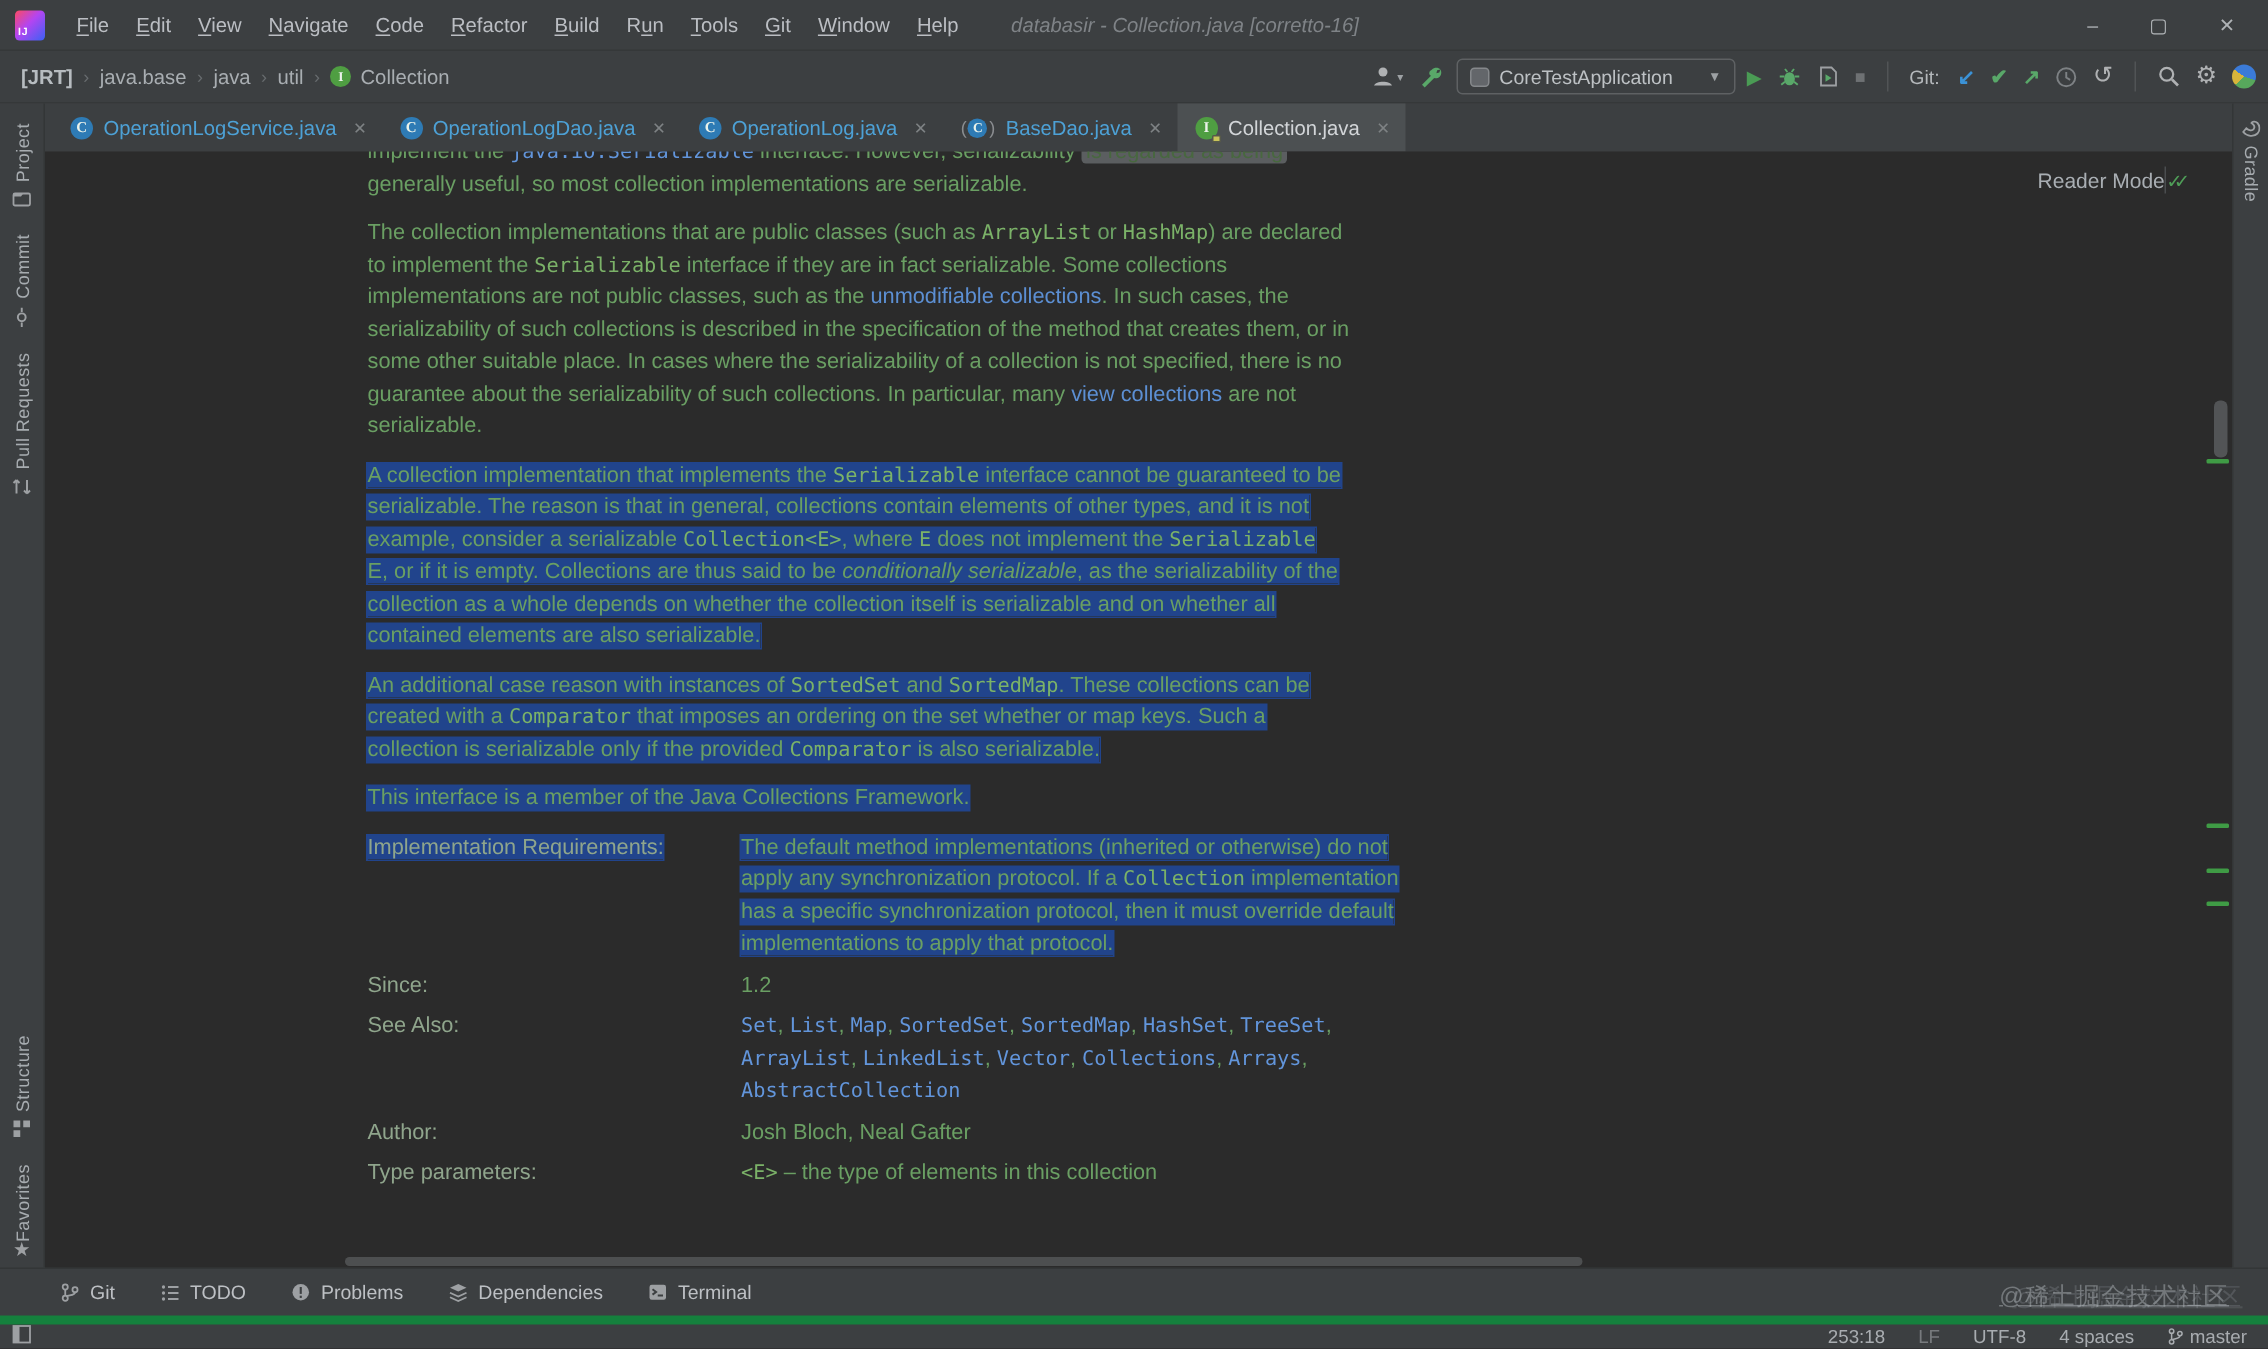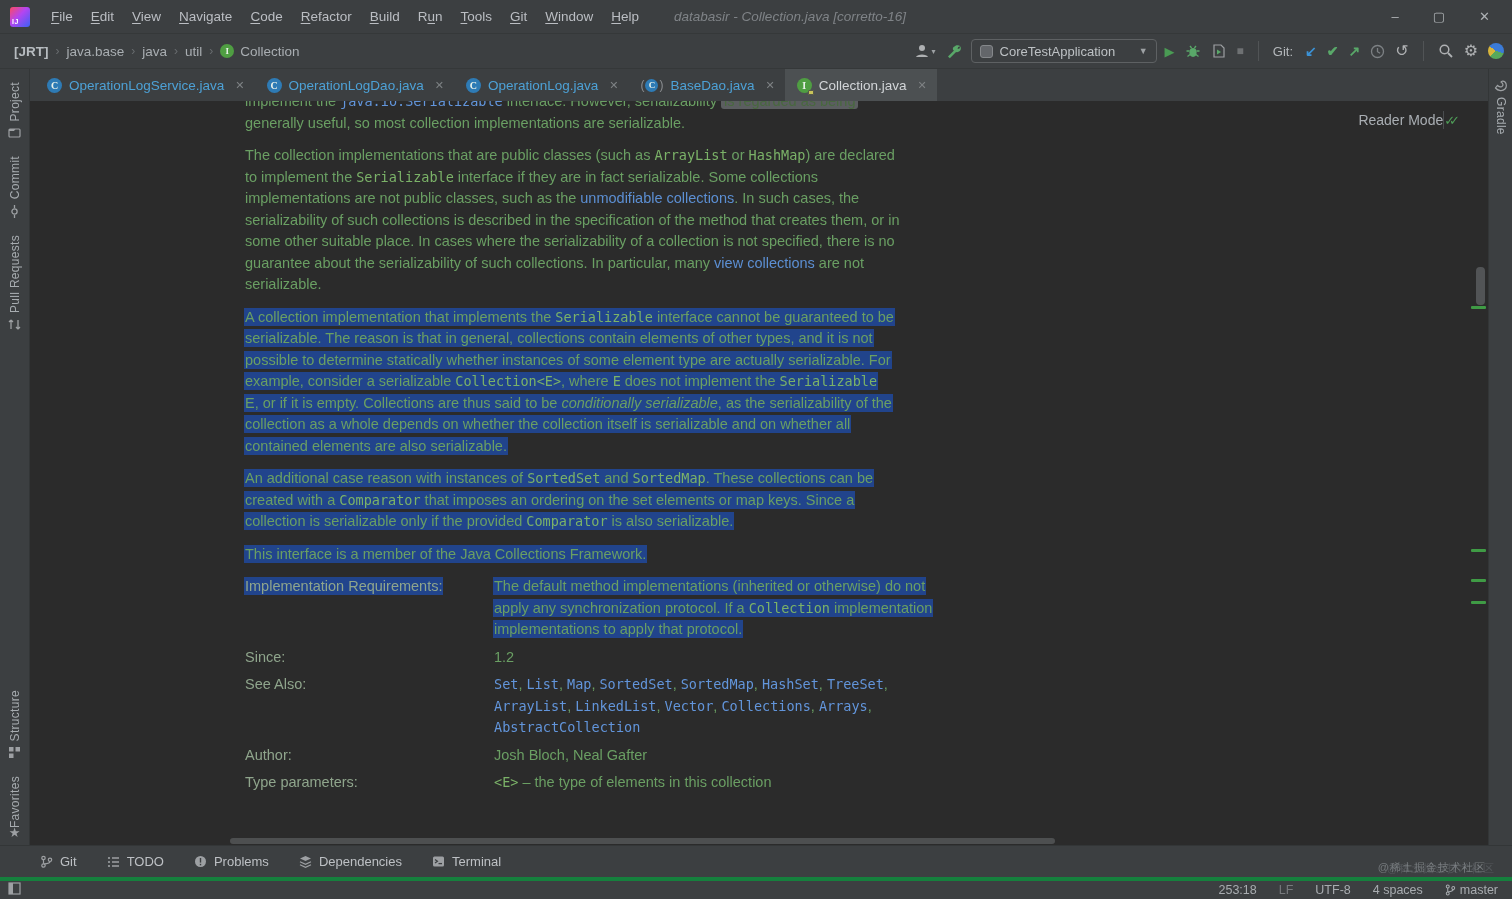--- a/index.html
+++ b/index.html
@@ -89,28 +89,28 @@
   .reader-badge .rm-sep { width:1px; height:18px; background:#4A4D4F; }
   .reader-badge .rm-check { color:#4F9E58; font-size:13px; letter-spacing:-6px; }
   .vthumb { position:absolute; right:3px; top:166px; width:9px; height:38px; background:#595C5E; border-radius:4px; opacity:.85; }
   .emark { position:absolute; right:2px; width:15px; height:3px; background:#3F9B45; border-radius:1px; }
   .hscroll { position:absolute; left:200px; bottom:1px; width:825px; height:6px; background:#595C5E; border-radius:3px; opacity:.75; }
 
   
   .bottombar { height:32px; background:#3C3F41; border-top:1px solid #333637; display:flex; align-items:center; padding-left:40px; gap:30px; flex:0 0 auto; }
   .btool { display:flex; align-items:center; gap:7px; color:#BDC0C4; font-size:13px; cursor:default; }
   .btool .sicon { line-height:0; }
-  .statusbar { height:22px; background:#3C3F41; border-top:4px solid #15803d; display:flex; align-items:center; padding:0 14px 0 8px; color:#A8ACB0; font-size:12.5px; flex:0 0 auto; }
+  .statusbar { height:22px; background:#3C3F41; border-top:6px solid #15803d; display:flex; align-items:center; padding:0 14px 0 8px; color:#A8ACB0; font-size:12.5px; flex:0 0 auto; }
   .sb-left { display:flex; align-items:center; }
   .sb-right { margin-left:auto; display:flex; align-items:center; gap:22px; }
   .sb-item { white-space:nowrap; }
   .sb-item.dim { color:#777A7D; }
   .sb-branch { display:flex; align-items:center; gap:4px; }
-  .watermark { position:absolute; right:26px; bottom:24px; font-size:11px; color:rgba(170,175,180,.50);
-    text-shadow:9px 1px 0 rgba(170,175,180,.22); letter-spacing:1px; pointer-events:none; }
+  .watermark { position:absolute; right:26px; bottom:24px; font-size:16px; color:rgba(170,175,180,.50);
+    text-shadow:9px 1px 0 rgba(170,175,180,.22); letter-spacing:1px; pointer-events:none;text-decoration:underline; }
 </style>
 </head>
 <body>
 
 <div class="window">
 
   <div class="menubar">
     <span class="logo-sq">
         <i>IJ</i>
       </span>
@@ -299,39 +299,39 @@
               <div class="dline"><span class="ln"><span class="t-p">to implement the </span><span class="t-m">Serializable</span><span class="t-p"> interface if they are in fact serializable. Some collections</span></span></div>
               <div class="dline"><span class="ln"><span class="t-p">implementations are not public classes, such as the </span><span class="t-l">unmodifiable collections</span><span class="t-p">. In such cases, the</span></span></div>
               <div class="dline"><span class="ln"><span class="t-p">serializability of such collections is described in the specification of the method that creates them, or in</span></span></div>
               <div class="dline"><span class="ln"><span class="t-p">some other suitable place. In cases where the serializability of a collection is not specified, there is no</span></span></div>
               <div class="dline"><span class="ln"><span class="t-p">guarantee about the serializability of such collections. In particular, many </span><span class="t-l">view collections</span><span class="t-p"> are not</span></span></div>
               <div class="dline"><span class="ln"><span class="t-p">serializable.</span></span></div>
             </div>
             <div class="para">
               <div class="dline"><span class="ln sel"><span class="t-p">A collection implementation that implements the </span><span class="t-m">Serializable</span><span class="t-p"> interface cannot be guaranteed to be</span></span></div>
               <div class="dline"><span class="ln sel"><span class="t-p">serializable. The reason is that in general, collections contain elements of other types, and it is not</span></span></div>
-              <div class="dline"><span class="ln sel"><span class="t-p">possible to determine statically whether instances of some element type are actually serializable. For</span></span></div>
               <div class="dline"><span class="ln sel"><span class="t-p">example, consider a serializable </span><span class="t-m">Collection&lt;E&gt;</span><span class="t-p">, where </span><span class="t-m">E</span><span class="t-p"> does not implement the </span><span class="t-m">Serializable</span></span></div>
               <div class="dline"><span class="ln sel"><span class="t-p">E, or if it is empty. Collections are thus said to be </span><span class="t-i">conditionally serializable</span><span class="t-p">, as the serializability of the</span></span></div>
               <div class="dline"><span class="ln sel"><span class="t-p">collection as a whole depends on whether the collection itself is serializable and on whether all</span></span></div>
               <div class="dline"><span class="ln sel"><span class="t-p">contained elements are also serializable.</span></span></div>
             </div>
             <div class="para">
               <div class="dline"><span class="ln sel"><span class="t-p">An additional case reason with instances of </span><span class="t-m">SortedSet</span><span class="t-p"> and </span><span class="t-m">SortedMap</span><span class="t-p">. These collections can be</span></span></div>
-              <div class="dline"><span class="ln sel"><span class="t-p">created with a </span><span class="t-m">Comparator</span><span class="t-p"> that imposes an ordering on the set elements or map keys. Since a</span></span></div>
+              <div class="dline"><span class="ln sel"><span class="t-p">created with a </span><span class="t-m">Comparator</span><span class="t-p"> that imposes an ordering on the set whether or map keys. Such a</span></span></div>
               <div class="dline"><span class="ln sel"><span class="t-p">collection is serializable only if the provided </span><span class="t-m">Comparator</span><span class="t-p"> is also serializable.</span></span></div>
             </div>
             <div class="para">
               <div class="dline"><span class="ln sel"><span class="t-p">This interface is a member of the Java Collections Framework.</span></span></div>
             </div>
             <div class="dlrow">
               <div class="dlabel"><span class="sel">Implementation Requirements:</span></div>
               <div class="dvalue">
                 <div class="dline"><span class="ln sel"><span class="t-p">The default method implementations (inherited or otherwise) do not</span></span></div>
                 <div class="dline"><span class="ln sel"><span class="t-p">apply any synchronization protocol. If a </span><span class="t-m">Collection</span><span class="t-p"> implementation</span></span></div>
+                <div class="dline"><span class="ln sel"><span class="t-p">has a specific synchronization protocol, then it must override default</span></span></div>
                 <div class="dline"><span class="ln sel"><span class="t-p">implementations to apply that protocol.</span></span></div>
               </div>
             </div>
             <div class="dlrow">
               <div class="dlabel"><span>Since:</span></div>
               <div class="dvalue">
                 <div class="dline"><span class="ln"><span class="t-p">1.2</span></span></div>
               </div>
             </div>
             <div class="dlrow">

